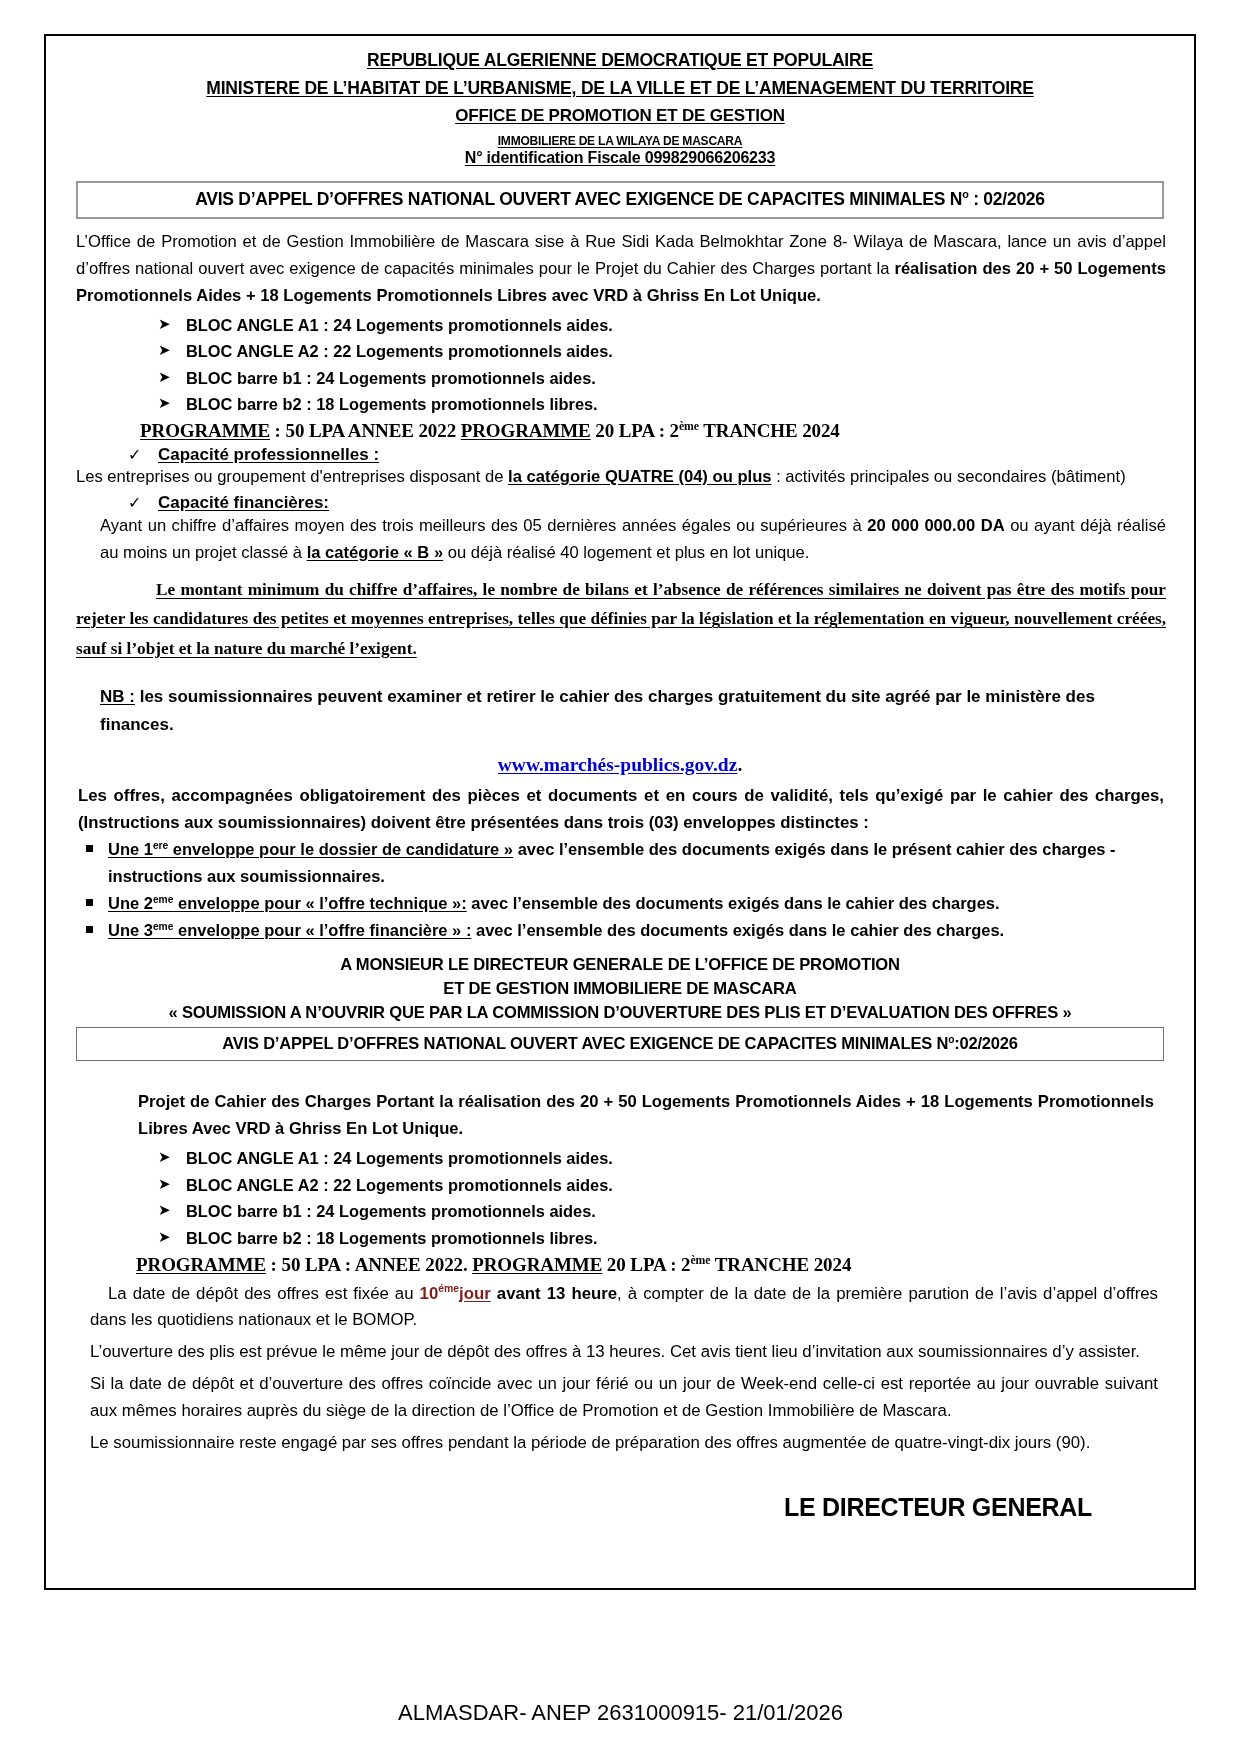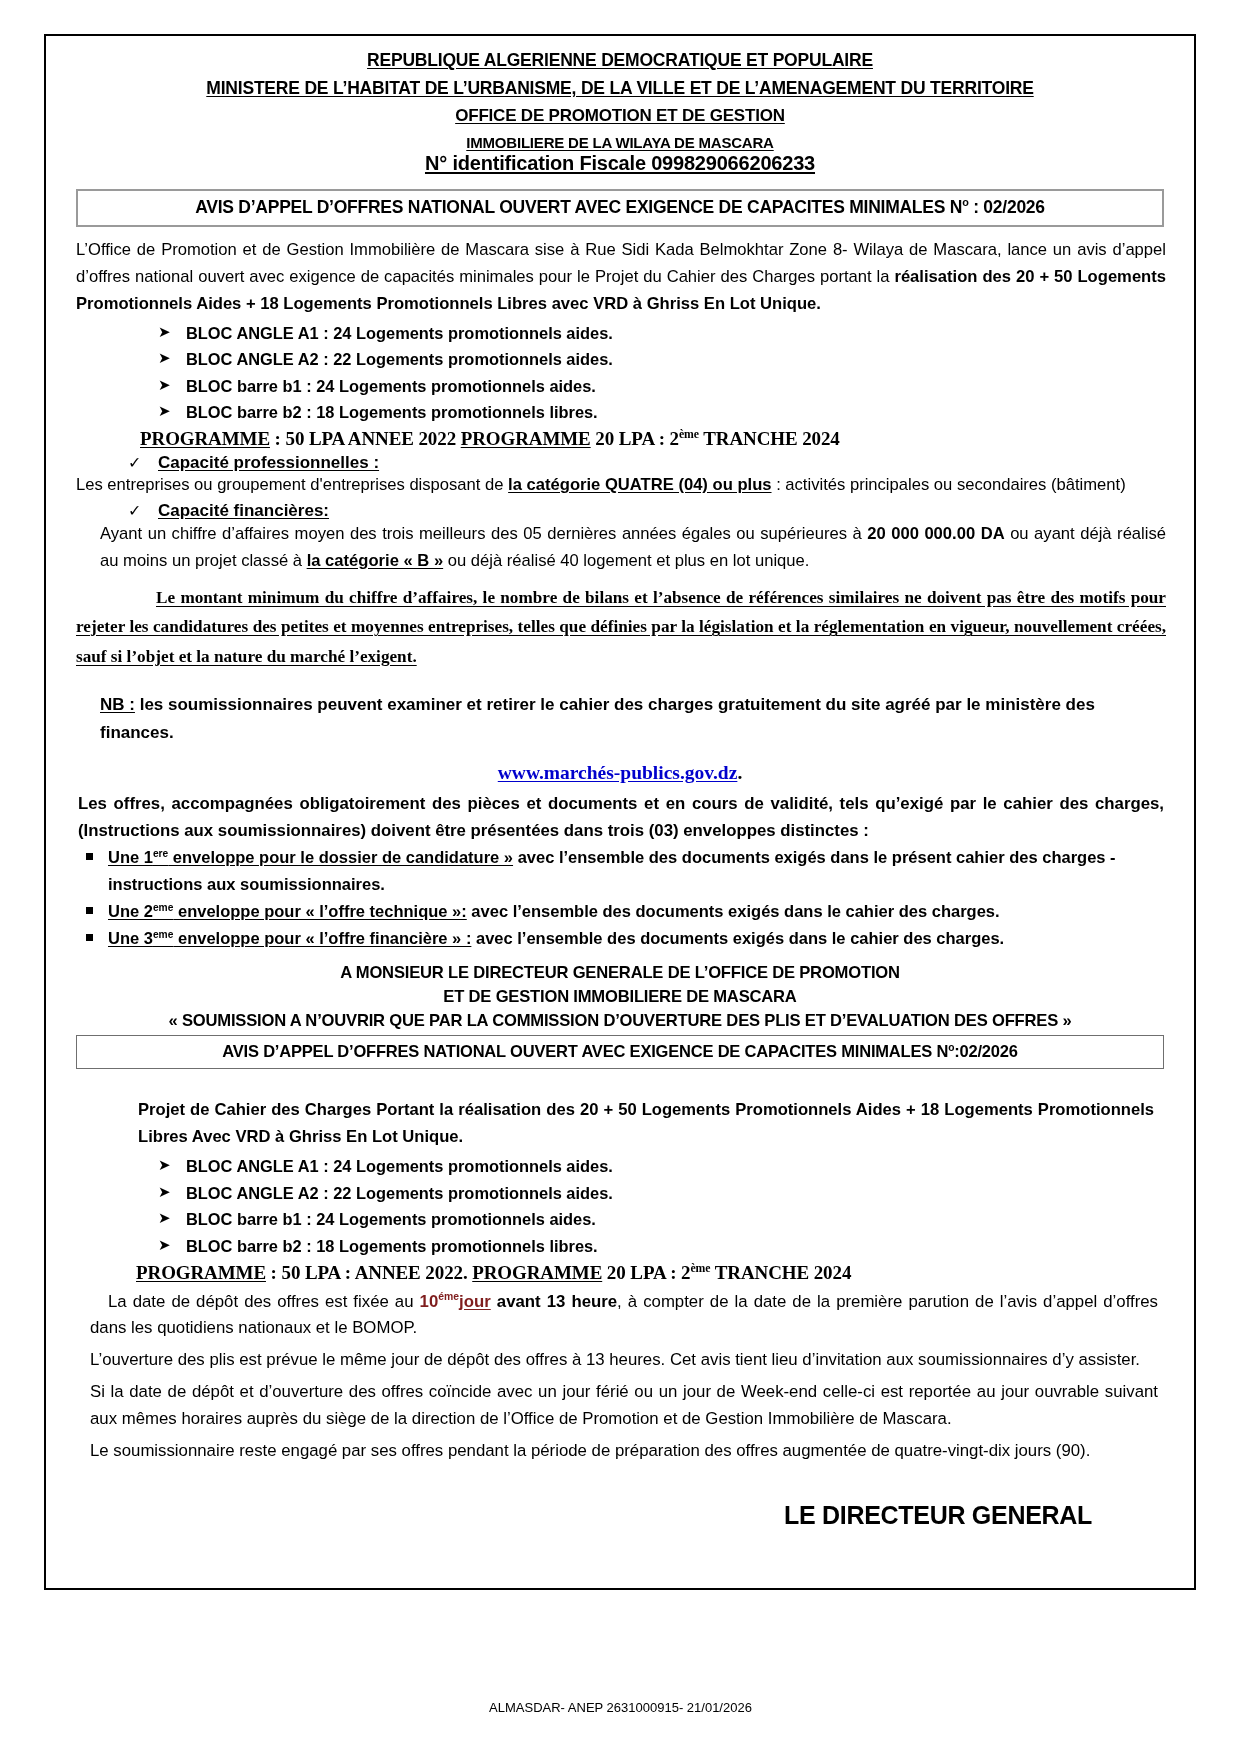--- a/index.html
+++ b/index.html
@@ -38,22 +38,22 @@
   .hdr .l {
     display: inline-block;
     text-decoration: underline;
     text-underline-offset: 2px;
     margin: 0 auto;
   }
   .hdr-row { margin-bottom: 7px; }
   .hdr-1 { font-size: 17.5px; }
   .hdr-2 { font-size: 17.5px; }
   .hdr-3 { font-size: 17px; margin-bottom: 8px; }
-  .hdr-4 { font-size: 15px; margin-bottom: 1px; }
-  .hdr-5 { font-size: 20px; font-weight: bold; }
+  .hdr-4 { font-size: 12px; margin-bottom: 1px; }
+  .hdr-5 { font-size: 16px; font-weight: bold; }
 
   
   .title-box {
     border: 2px solid #9a9a9a;
     box-shadow: 0 0 0 0 #000;
     text-align: center;
     font-weight: bold;
     font-size: 17.5px;
     padding: 6px 4px 7px 4px;
     margin: 14px 8px 10px 8px;
@@ -222,21 +222,21 @@
     margin-top: 36px;
     letter-spacing: -0.3px;
   }
 
   .footer {
     position: absolute;
     left: 0;
     right: 0;
     top: 1700px;
     text-align: center;
-    font-size: 13px;
+    font-size: 22px;
     font-family: "Liberation Sans", sans-serif;
   }
 </style>
 </head>
 <body>
 
 <div class="page">
   <div class="inner">
 
     <div class="hdr">

